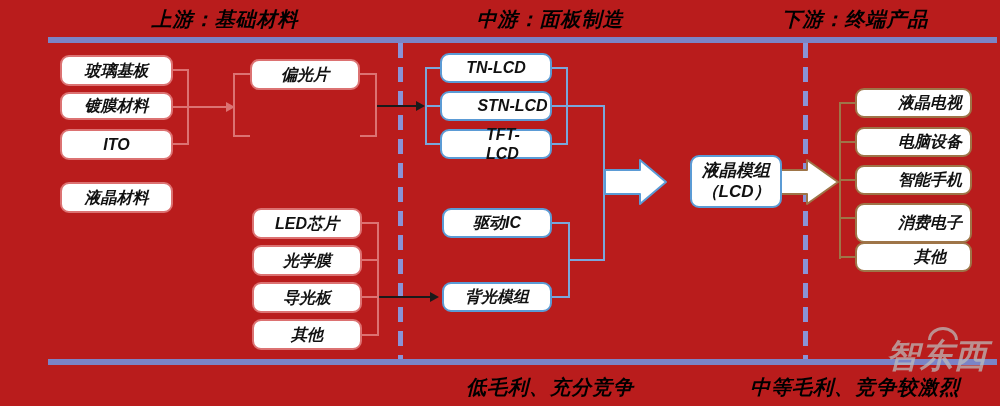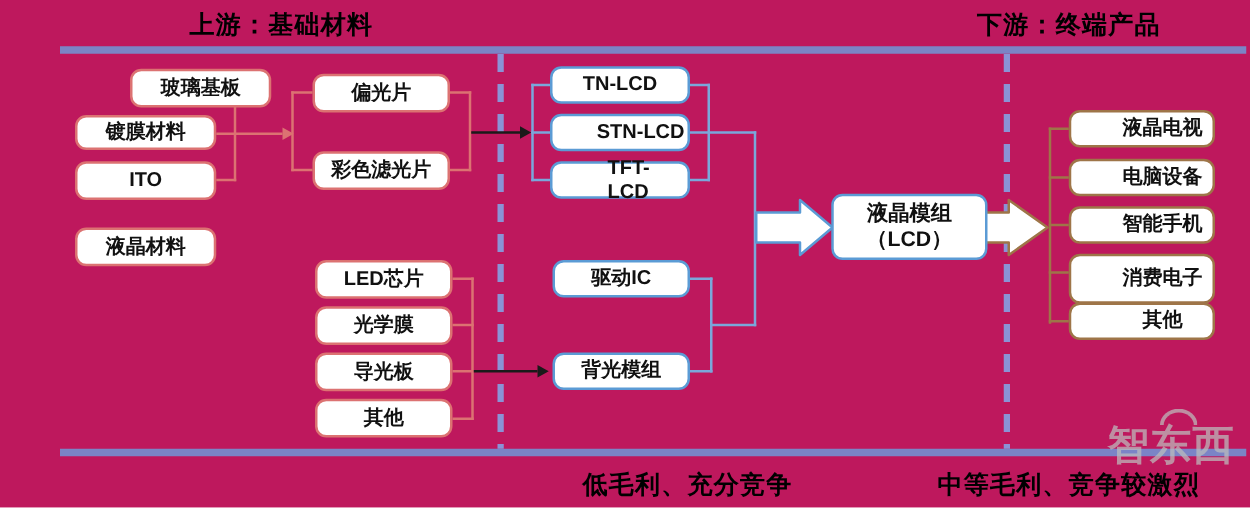--- a/index.html
+++ b/index.html
@@ -1,17 +1,17 @@
 <!DOCTYPE html>
 <html style="--red: #DC7272; --blue: #5B9BD5; --blue_line: #7AA7DB; --brown: #9E7548; --purple: #7B84C6; --purple_dash: #8A93D6; --watermark: #BDBDBD;"><head>
 <meta charset="utf-8">
 <style>
   html,body{margin:0;padding:0;background:#fff;}
-  #stage{position:relative;width:1000px;height:406px;background:#be185d;overflow:hidden;
-         font-family:"Liberation Sans","DejaVu Sans",sans-serif;}
+  #stage{position:relative;width:1000px;height:406px;background:#b91c1c;overflow:hidden;
+         font-family:"Liberation Sans","DejaVu Sans",sans-serif;font-style:italic;}
   .sec-title{position:absolute;top:6px;font-weight:bold;font-size:20px;color:#000;
              text-align:center;letter-spacing:1px;}
   .sec-footer{position:absolute;top:374px;font-weight:bold;font-size:20px;color:#000;
              text-align:center;letter-spacing:1px;}
   .hbar{position:absolute;height:6px;background:var(--purple);z-index:1;}
   .vdash{position:absolute;width:5px;top:43px;height:316px;z-index:1;
          background:repeating-linear-gradient(180deg,var(--purple_dash) 0,var(--purple_dash) 15px,transparent 15px,transparent 24px);}
   .box{position:absolute;display:flex;align-items:center;justify-content:center;
        background:#fff;border:2px solid;border-radius:9px;font-weight:bold;font-size:16px;
        color:#111;box-sizing:border-box;z-index:3;line-height:1.2;}
@@ -33,43 +33,43 @@
              color:var(--watermark);opacity:.72;letter-spacing:1px;}
   #watermark:before{content:"";position:absolute;left:42px;top:-7px;width:24px;height:10px;
              border:3px solid var(--watermark);border-bottom:none;border-radius:50% 50% 0 0/100% 100% 0 0;}
 </style>
 </head>
 <body>
 
 <div id="stage">
 
   <div class="sec-title" style="left:50px;width:350px;">上游：基础材料</div>
+  <div class="sec-title" style="left:400px;width:300px;">中游：面板制造</div>
   <div class="sec-title" style="left:710px;width:290px;">下游：终端产品</div>
 
   <div class="hbar" style="left:48px;top:37px;width:949px;"></div>
   <div class="hbar" style="left:48px;top:359px;width:949px;"></div>
   <div class="vdash" style="left:398px;"></div>
   <div class="vdash" style="left:803px;"></div>
 
-  <div class="box red" style="left:60px;top:55px;width:113px;height:31px;margin-left:44px;">玻璃基板</div>
+  <div class="box red" style="left:60px;top:55px;width:113px;height:31px;">玻璃基板</div>
   <div class="box red" style="left:60px;top:92px;width:113px;height:28px;">镀膜材料</div>
   <div class="box red" style="left:60px;top:129px;width:113px;height:31px;">ITO</div>
   <div class="box red" style="left:60px;top:166px;width:113px;height:31px;margin-top:16px;">液晶材料</div>
 
   <div class="lh c-red" style="left:173px;top:69px;width:16px;"></div>
   <div class="lh c-red" style="left:173px;top:143px;width:16px;"></div>
   <div class="lv c-red" style="left:187px;top:69px;height:76px;"></div>
   <div class="lh c-red" style="left:173px;top:106px;width:53px;"></div>
   <div class="ah red" style="left:226px;top:102px;"></div>
 
   <div class="lv c-red" style="left:233px;top:73px;height:64px;"></div>
   <div class="lh c-red" style="left:233px;top:73px;width:17px;"></div>
   <div class="lh c-red" style="left:233px;top:135px;width:17px;"></div>
   <div class="box red" style="left:250px;top:59px;width:110px;height:31px;">偏光片</div>
-  <div class="box red" style="left:250px;top:121px;width:110px;height:31px;">彩色滤光片</div>
   <div class="lh c-red" style="left:360px;top:73px;width:17px;"></div>
   <div class="lh c-red" style="left:360px;top:135px;width:17px;"></div>
   <div class="lv c-red" style="left:375px;top:73px;height:64px;"></div>
 
   <div class="lh c-black" style="left:377px;top:105px;width:39px;"></div>
   <div class="ah" style="left:416px;top:101px;"></div>
 
   <div class="lv c-blue" style="left:425px;top:67px;height:78px;"></div>
   <div class="lh c-blue" style="left:425px;top:67px;width:15px;"></div>
   <div class="lh c-blue" style="left:425px;top:105px;width:15px;"></div>
@@ -100,21 +100,21 @@
   <div class="box blue" style="left:442px;top:282px;width:110px;height:30px;">背光模组</div>
   <div class="lh c-blue" style="left:552px;top:222px;width:18px;"></div>
   <div class="lh c-blue" style="left:552px;top:296px;width:18px;"></div>
   <div class="lv c-blue" style="left:568px;top:222px;height:76px;"></div>
   <div class="lh c-blue" style="left:568px;top:259px;width:37px;"></div>
 
   <svg class="barrow" style="left:604px;top:158px;" width="64" height="48">
     <polygon points="1,12 36,12 36,2 62,24 36,46 36,36 1,36" style="fill:#fff;stroke:var(--blue);stroke-width:2;stroke-linejoin:round;"></polygon>
   </svg>
 
-  <div class="box blue module" style="left:665px;top:155px;width:125px;height:53px;align-items:center;">
+  <div class="box blue module" style="left:690px;top:155px;width:92px;height:53px;align-items:center;">
     <span>液晶模组</span>
     <span>（LCD）</span>
   </div>
 
   <svg class="barrow" style="left:777px;top:158px;" width="63" height="48">
     <polygon points="1,12 30,12 30,2 61,24 30,46 30,36 1,36" style="fill:#fff;stroke:var(--brown);stroke-width:2;stroke-linejoin:round;"></polygon>
   </svg>
 
   <div class="lv c-brown" style="left:839px;top:102px;height:157px;"></div>
   <div class="lh c-brown" style="left:839px;top:102px;width:16px;"></div>

